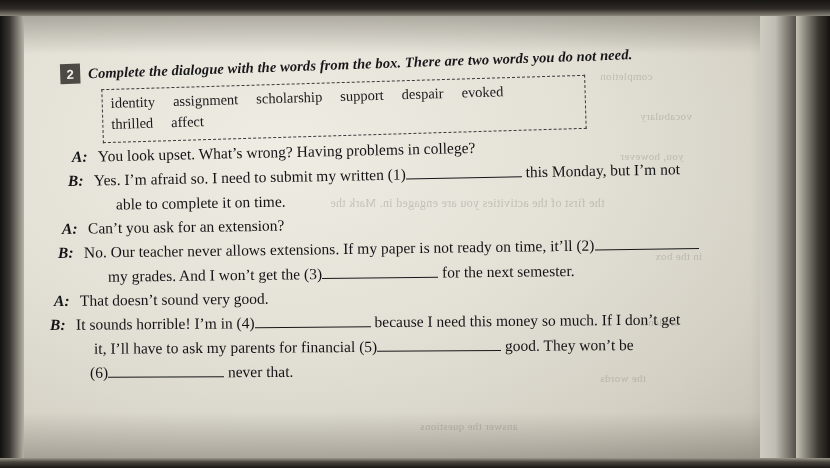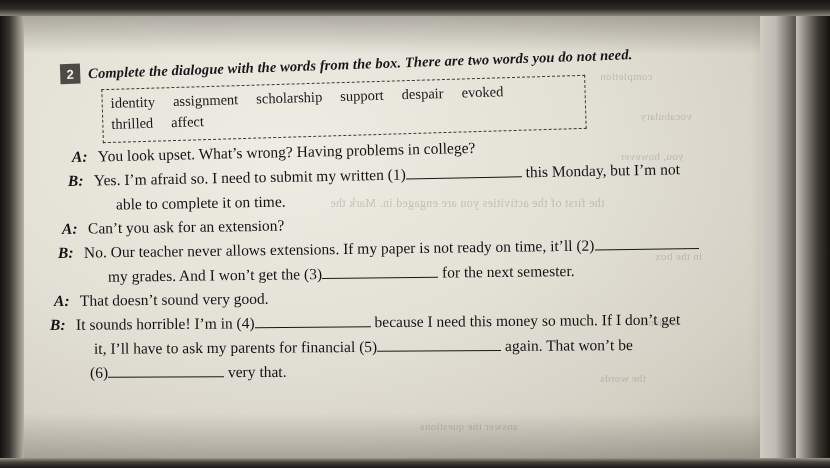--- a/index.html
+++ b/index.html
@@ -191,25 +191,25 @@
 
       <div class="line l7">
         <span class="spk">A:</span><span>That doesn’t sound very good.</span>
       </div>
 
       <div class="line l8">
         <span class="spk">B:</span><span>It sounds horrible! I’m in (4)</span><span class="blank b-md"></span> <span>because I need this money so much. If I don’t get</span>
       </div>
 
       <div class="line l9">
-        <span class="indent"></span><span>it, I’ll have to ask my parents for financial (5)</span><span class="blank b-lg"></span> <span>again. That won’t be</span>
+        <span class="indent"></span><span>it, I’ll have to ask my parents for financial (5)</span><span class="blank b-lg"></span> <span>good. They won’t be</span>
       </div>
 
       <div class="line l10">
-        <span class="indent"></span><span>(6)</span><span class="blank b-md"></span> <span>very that.</span>
+        <span class="indent"></span><span>(6)</span><span class="blank b-md"></span> <span>never that.</span>
       </div>
 
     </div>
   </div>
 
   <div class="gutter"></div>
   <div class="edge-left"></div>
   <div class="edge-right"></div>
   <div class="edge-top"></div>
   <div class="edge-bottom"></div>

